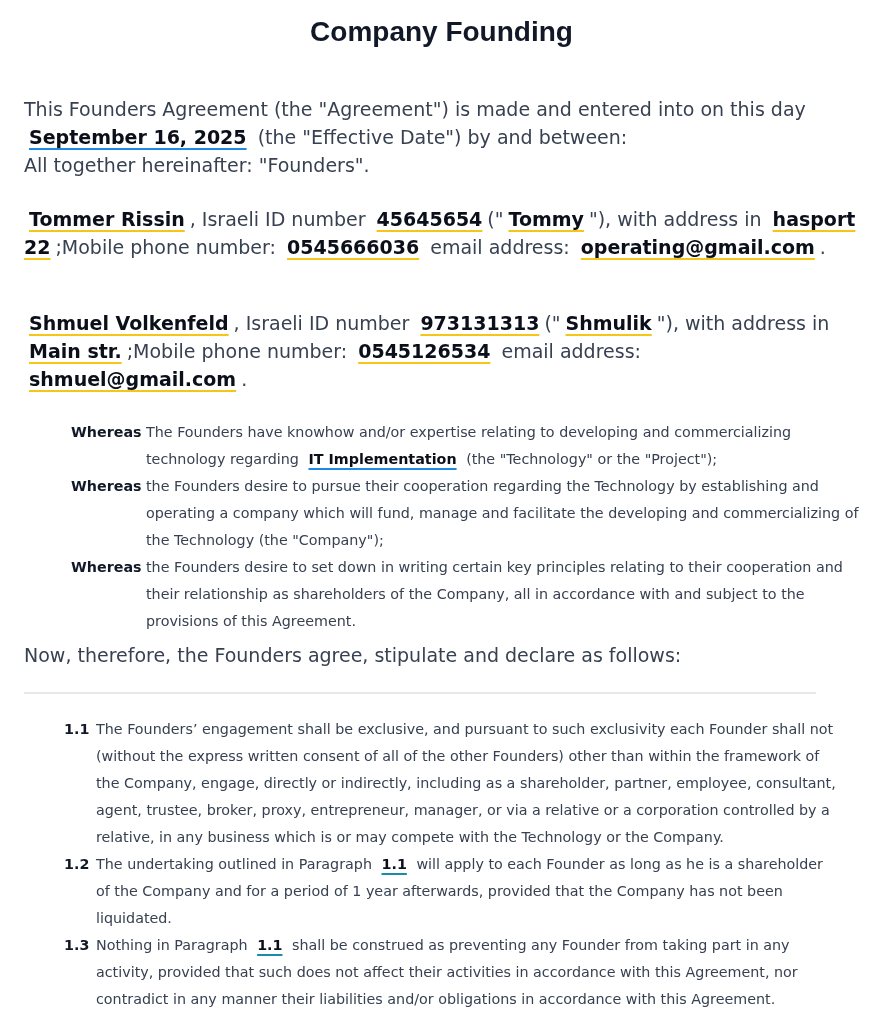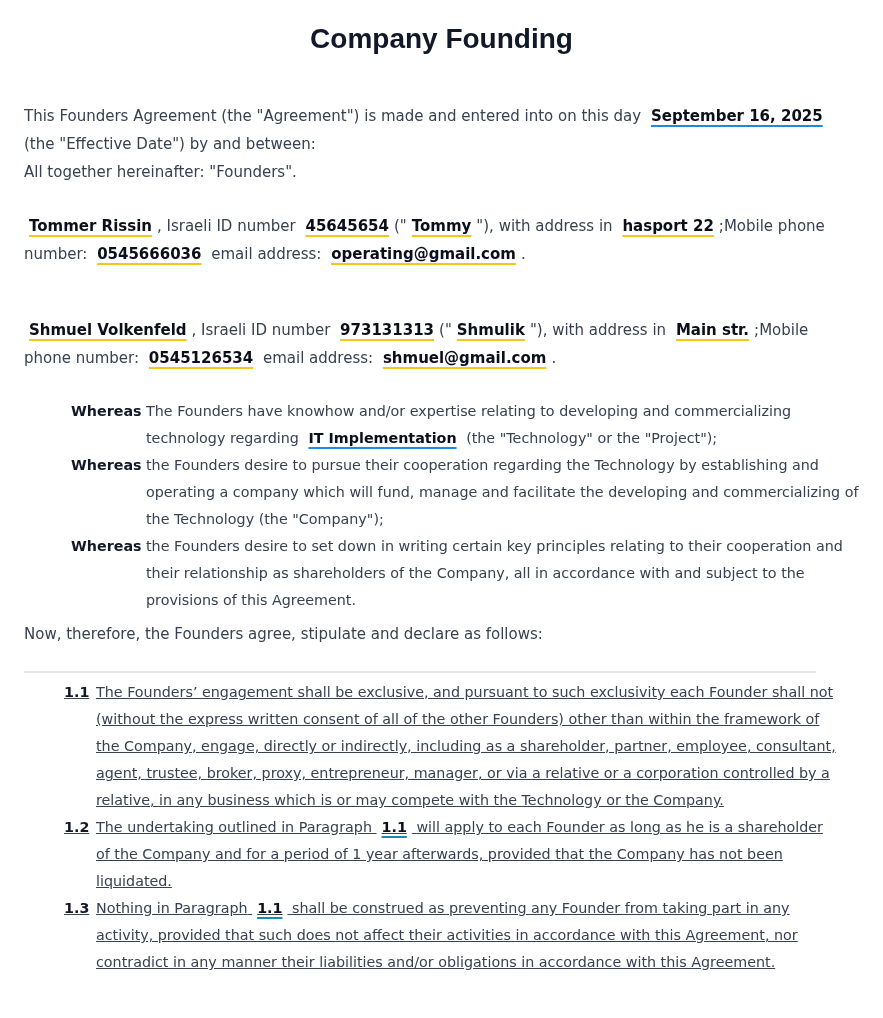--- a/index.html
+++ b/index.html
@@ -1,27 +1,27 @@
 <!DOCTYPE html>
 <html><head>
 <meta charset="utf-8">
 <style>
   html, body { margin: 0; padding: 0; background: #ffffff; }
   body {
     width: 883px; height: 1018px; overflow: hidden;
     font-family: "DejaVu Sans", "Liberation Sans", sans-serif;
     color: #374151; font-size: 14px;
   }
-  .page { position: relative; padding: 7px 24px; }
+  .page { position: relative; padding: 0 24px; }
   h1.title {
     margin: 0; padding-top: 14px; height: 40px; text-align: center;
     font-size: 28px; font-weight: bold; color: #111827; line-height: 36px;
     font-family: "Liberation Sans", sans-serif;
   }
-  .p { line-height: 28px; font-size: 15px; color: #374151; margin: 0; }
+  .p { line-height: 28px; font-size: 19px; color: #374151; margin: 0; }
   .intro { margin-top: 41px; }
   .party { margin-top: 26px; }
   .party.second { margin-top: 48px; }
   .field {
     font-weight: bold; color: #0b0f19; padding: 0 5px;
     text-decoration: underline; text-underline-offset: 4px;
     text-decoration-thickness: 2px;
   }
   .field.yellow { text-decoration-color: #f5c518; }
   .field.blue { text-decoration-color: #1e88e5; }
@@ -36,21 +36,21 @@
   .whereas .text { flex: 1; padding-right: 0; }
   .now { margin-top: 6px; }
   hr.sep {
     border: none; border-top: 2px solid #e5e7eb;
     margin: 23px 43px 0 0;
   }
   h2.section {
     margin: 26px 0 0 0; font-size: 22px; font-weight: normal; color: #111827;
     line-height: 30px; font-family: "Liberation Sans", sans-serif;
   }
-  .clauses { margin-top: 6px; padding-left: 40px; text-decoration: underline; }
+  .clauses { margin-top: 22px; padding-left: 40px; }
   .clause { display: flex; line-height: 27px; font-size: 14.3px; }
   .clause .num { width: 32px; flex: none; font-weight: bold; color: #111827; }
   .clause .text { flex: 1; padding-right: 20px; }
 </style>
 </head>
 <body>
 
 <div class="page">
   <h1 class="title">Company Founding</h1>
 

